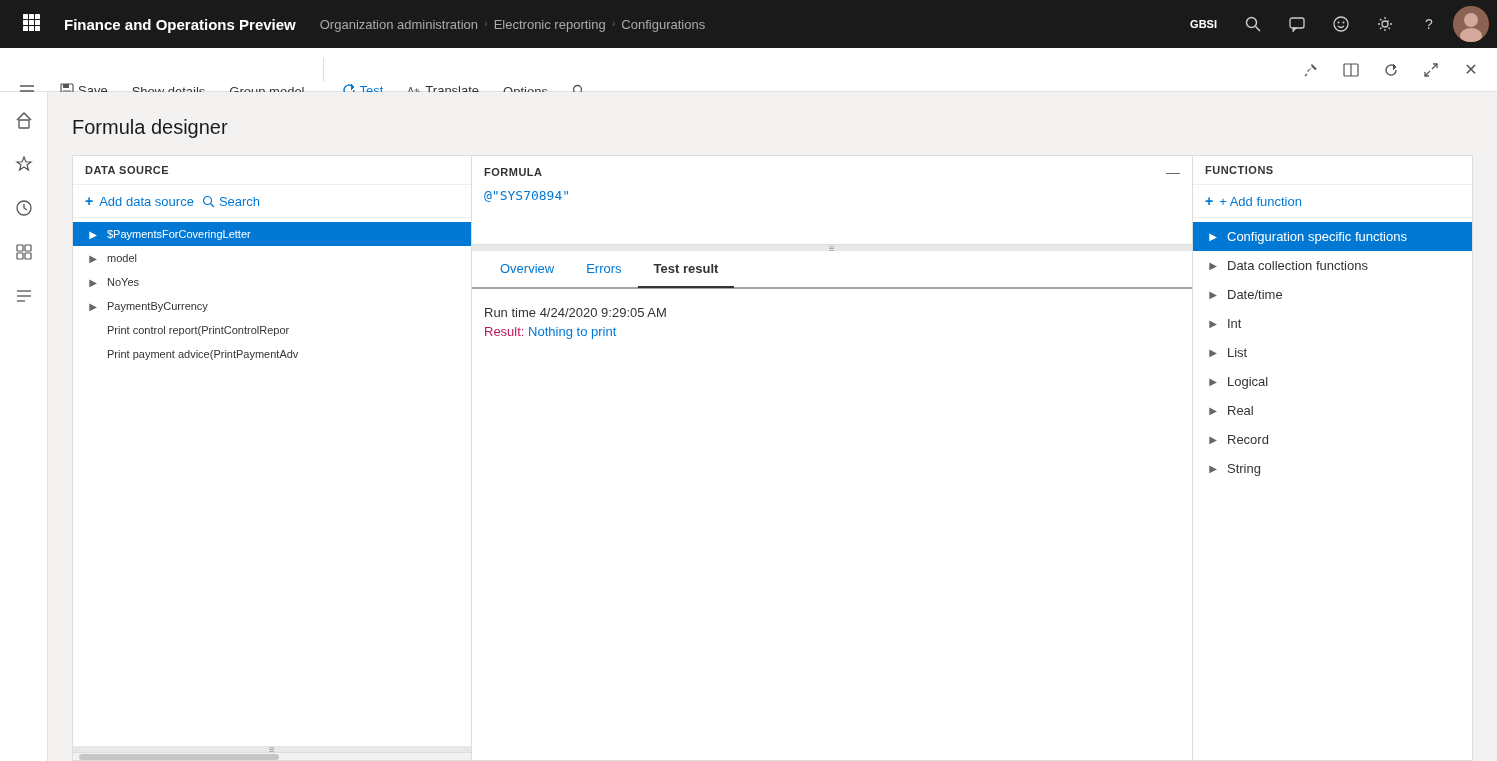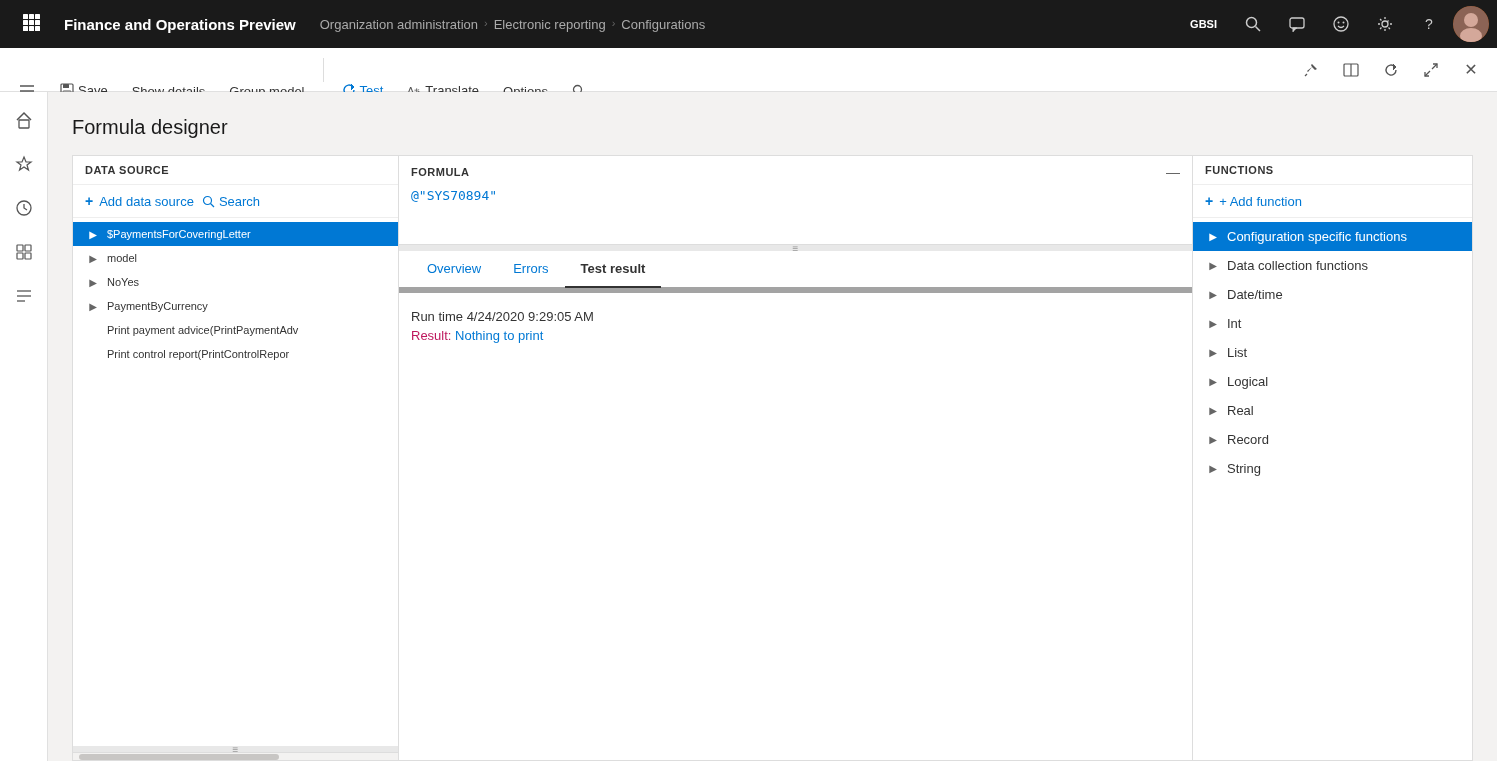--- a/index.html
+++ b/index.html
@@ -117,21 +117,21 @@
     
     .designer-layout {
       display: flex;
       gap: 0;
       flex: 1;
       overflow: hidden;
     }
 
     
     .datasource-panel {
-      width: 327px;
+      width: 400px;
       background: #fff;
       border: 1px solid #ddd;
       display: flex;
       flex-direction: column;
       overflow: hidden;
       flex-shrink: 0;
     }
     .panel-header {
       padding: 8px 12px;
       font-size: 11px;
@@ -215,21 +215,21 @@
 
     
     .result-panel {
       flex: 1;
       display: flex;
       flex-direction: column;
       overflow: hidden;
     }
     .result-tabs {
       display: flex;
-      border-bottom: 6px solid #a3a3a3;
+      border-bottom: 2px solid #a3a3a3;
       padding: 0 12px;
       gap: 0;
     }
     .result-tab {
       padding: 10px 16px;
       cursor: pointer;
       font-size: 13px;
       color: #0078d4;
       border-bottom: 2px solid transparent;
       margin-bottom: -1px;
@@ -521,25 +521,25 @@
             <span class="ds-chevron">▶</span>
             <span class="ds-label">NoYes</span>
           </div>
 
           <div class="ds-item">
             <span class="ds-chevron">▶</span>
             <span class="ds-label">PaymentByCurrency</span>
           </div>
 
           <div class="ds-item ds-item-noindent" style="padding-left: 34px;">
+            <span class="ds-label">Print control report(PrintControlRepor</span>
+          </div>
+
+          <div class="ds-item ds-item-noindent" style="padding-left: 34px;">
             <span class="ds-label">Print payment advice(PrintPaymentAdv</span>
-          </div>
-
-          <div class="ds-item ds-item-noindent" style="padding-left: 34px;">
-            <span class="ds-label">Print control report(PrintControlRepor</span>
           </div>
         </div>
 
         <div style="display:flex; align-items:center; justify-content:center; height:6px; background:#e8e8e8; cursor:row-resize; color:#999; font-size:10px;">≡</div>
 
         <div class="scrollbar-h">
           <div class="scrollbar-thumb"></div>
         </div>
       </div>
 

